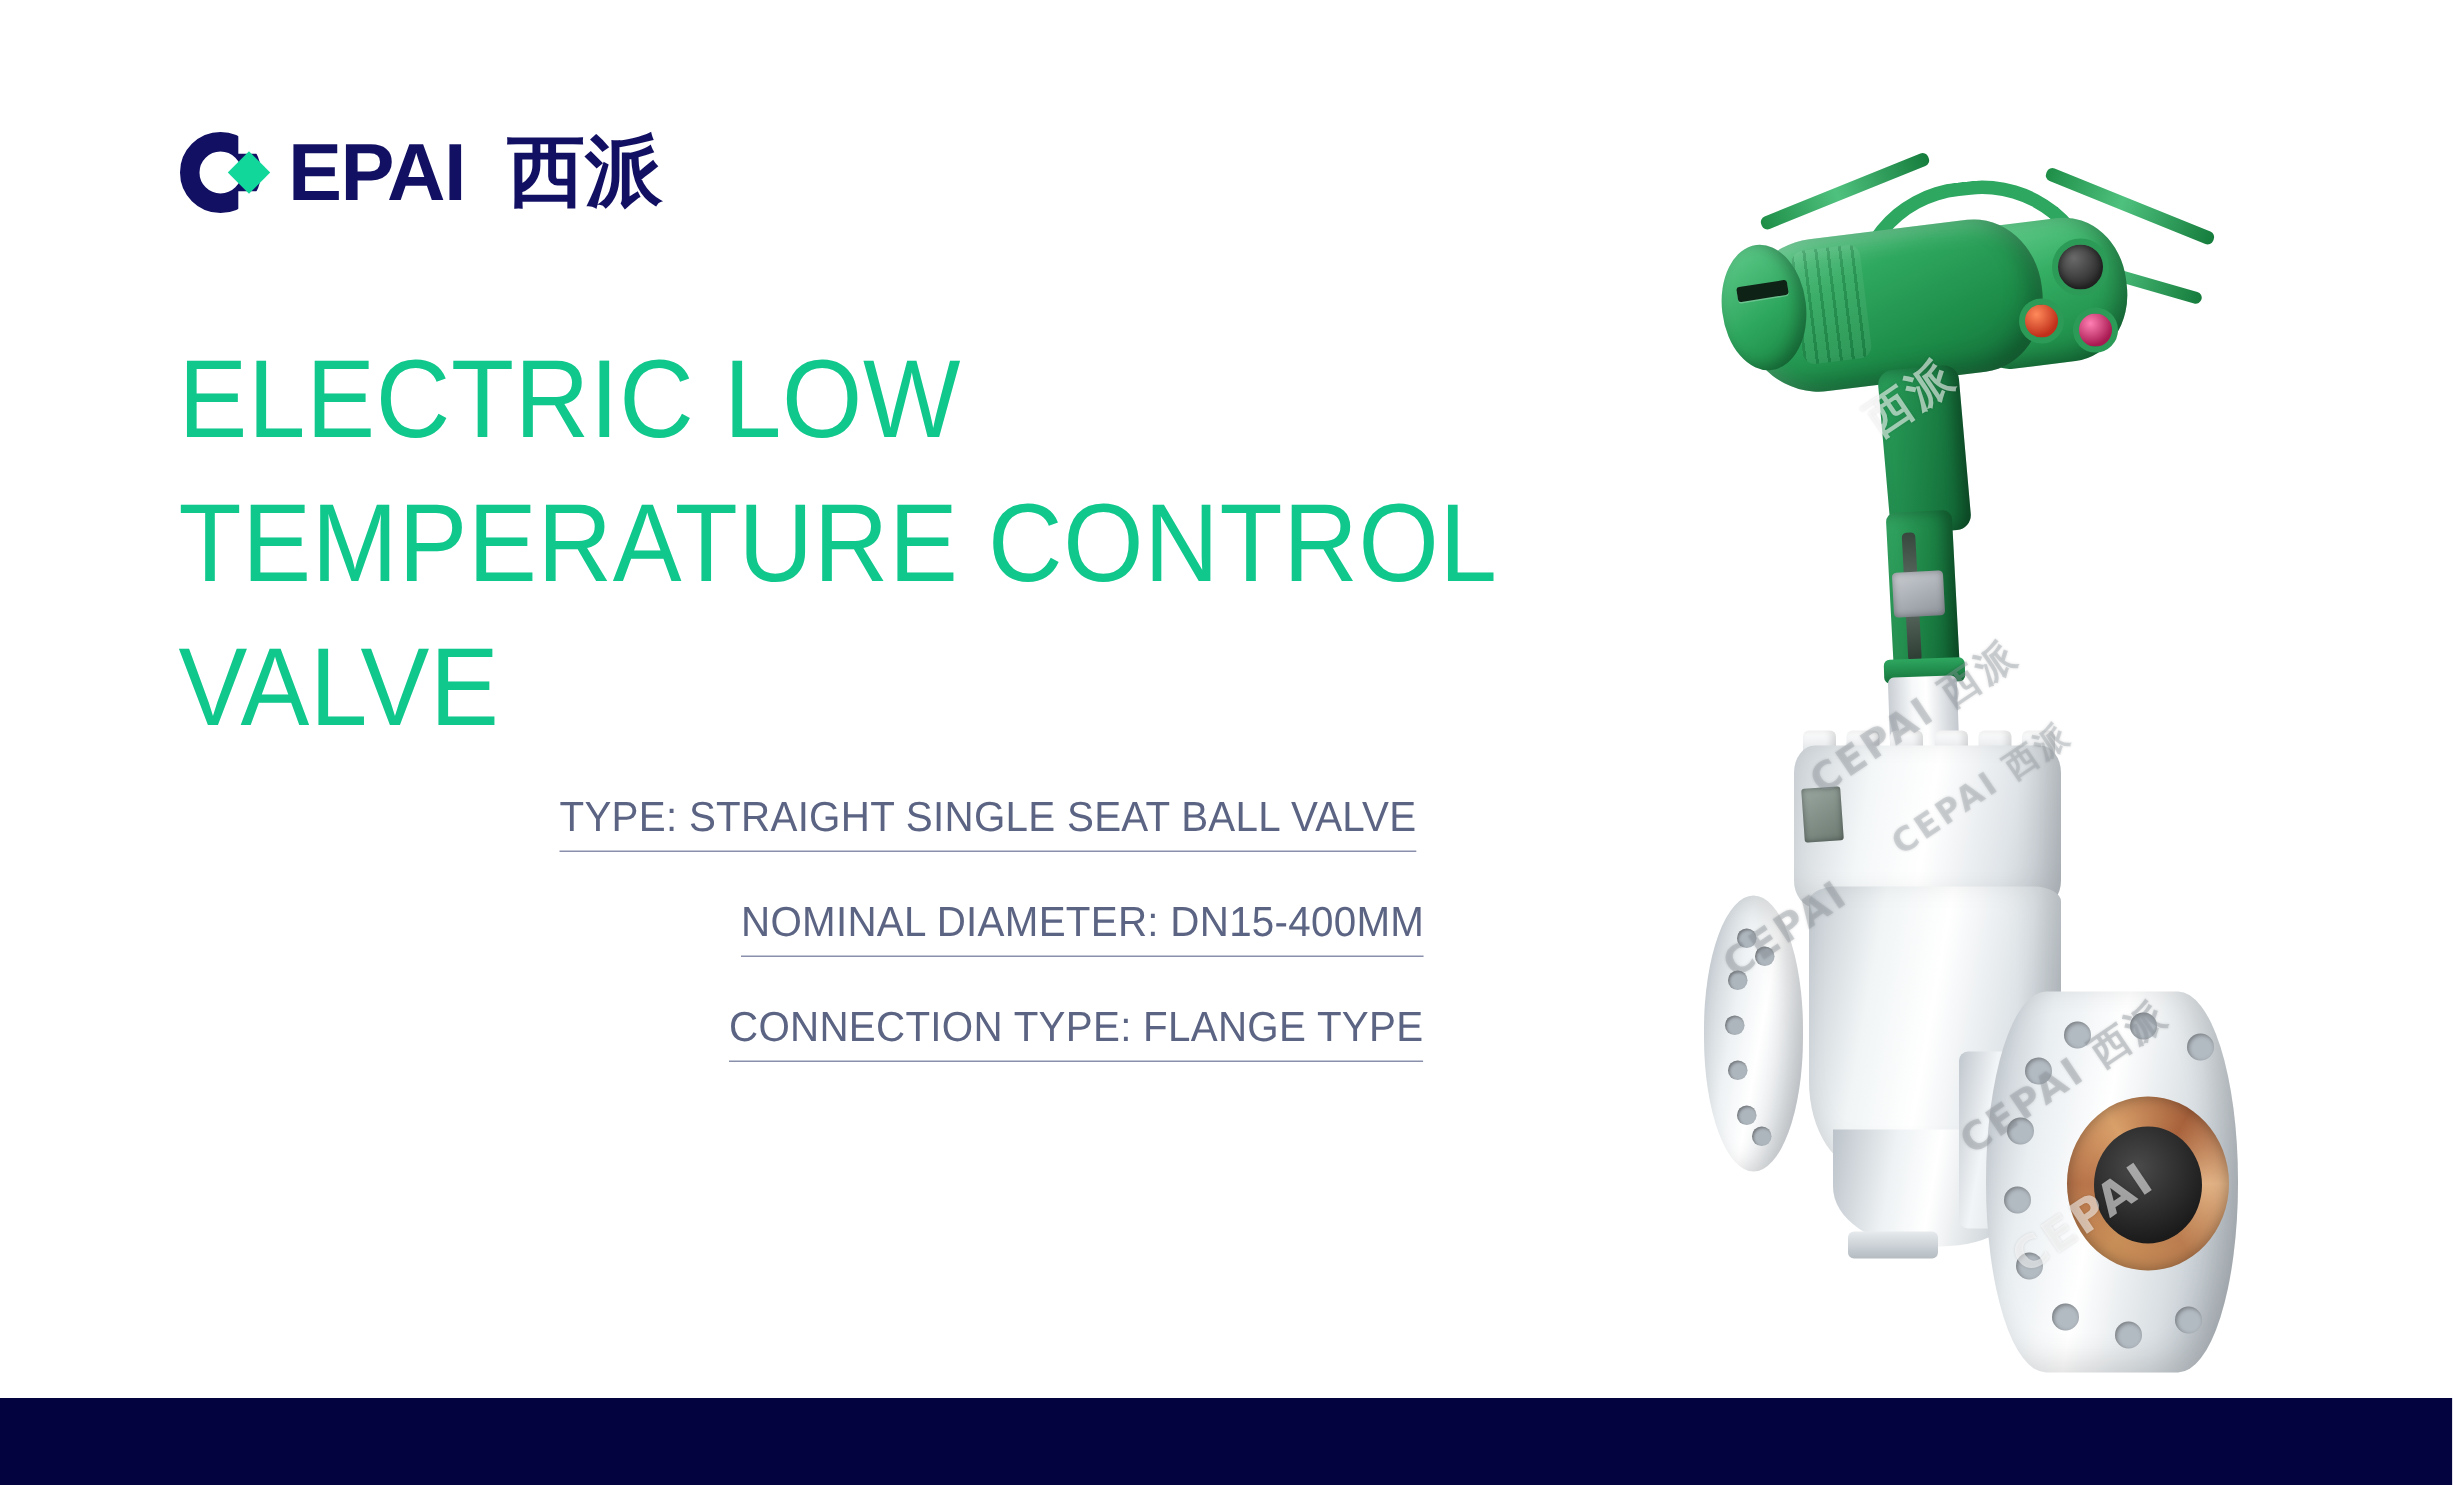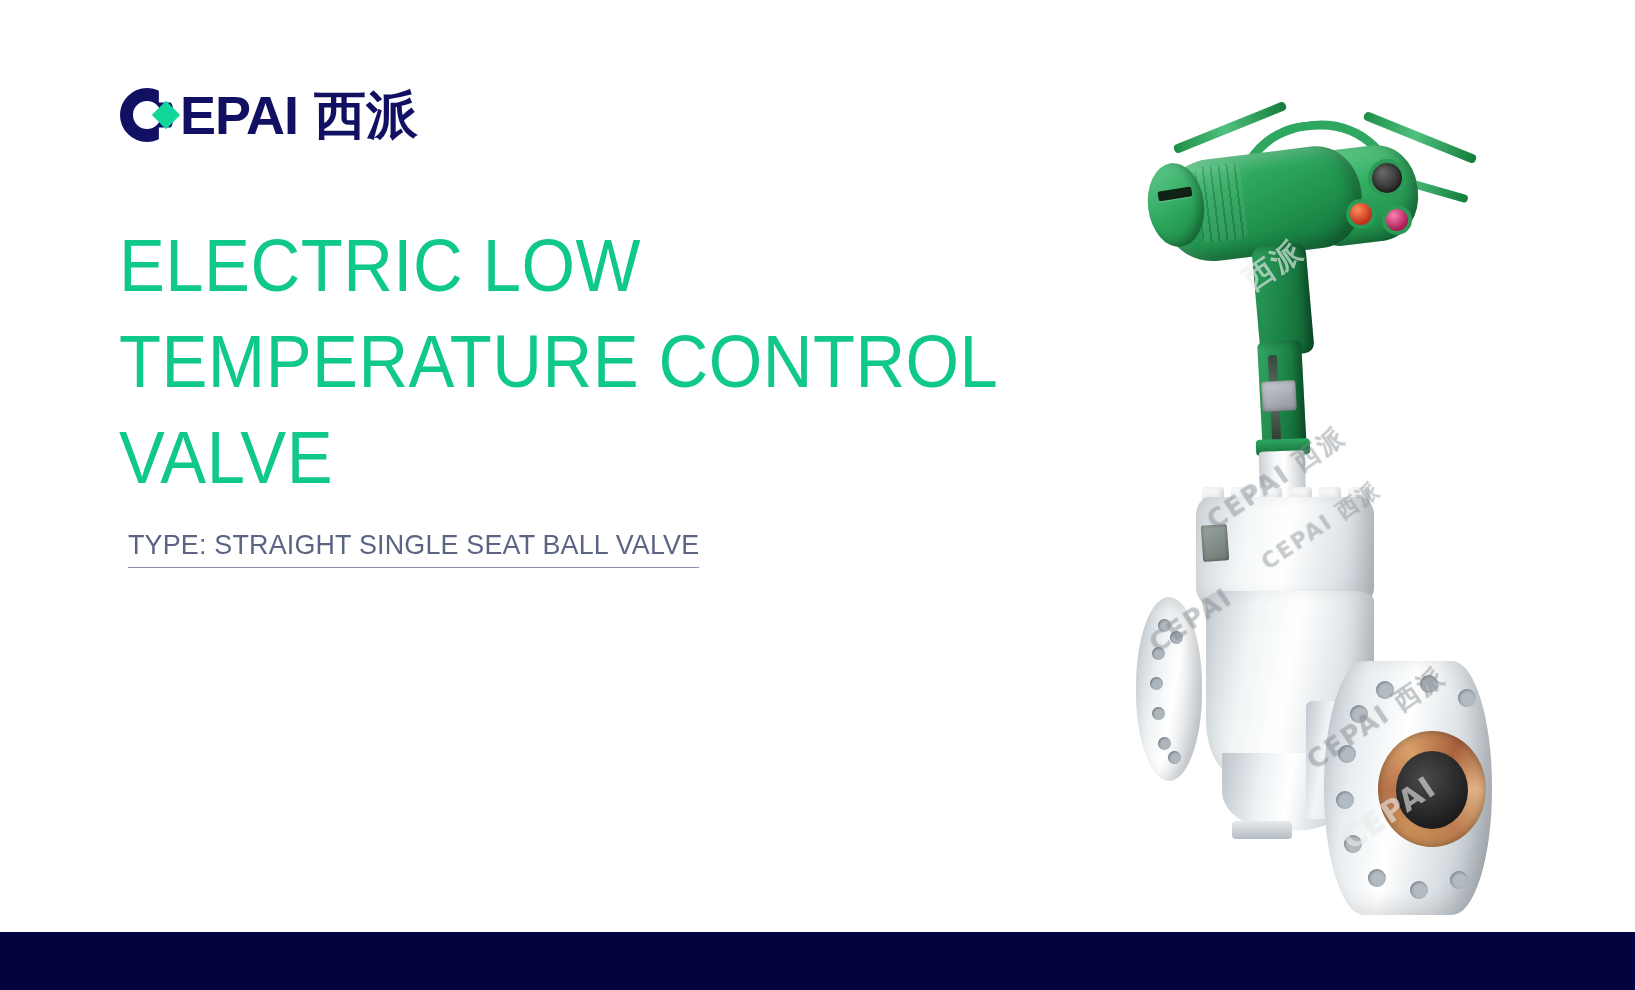--- a/index.html
+++ b/index.html
@@ -20,21 +20,21 @@
   }
 
   
   #logo {
     position: absolute;
     left: 120px;
     top: 84px;
     height: 62px;
     display: flex;
     align-items: center;
-    gap: 0px;
+    gap: 12px;
   }
   .logo-mark {
     position: relative;
     width: 62px;
     height: 58px;
     flex: 0 0 auto;
   }
   
   .logo-c {
     position: absolute;
@@ -88,23 +88,24 @@
     line-height: 96px;
     letter-spacing: 0.5px;
     transform: scaleX(0.93);
     transform-origin: left top;
     white-space: pre-line;
   }
 
   
   #specs {
     position: absolute;
-    left: 128px;
+    left: 108px;
     top: 528px;
     width: 860px;
+    text-align: right;
   }
   .spec-line {
     color: #5C6484;
     font-family: "Liberation Sans Narrow", "Liberation Sans", sans-serif;
     font-size: 28px;
     font-weight: 400;
     letter-spacing: 0.2px;
     line-height: 34px;
     margin-bottom: 30px;
     display: inline-block;
@@ -395,20 +396,26 @@
     <span class="logo-cn">西派</span>
   </div>
 
   <div id="title">ELECTRIC LOW
 TEMPERATURE CONTROL
 VALVE</div>
 
   <div id="specs">
     <div class="spec-row">
       <span class="spec-line">TYPE: STRAIGHT SINGLE SEAT BALL VALVE</span>
+    </div>
+    <div class="spec-row">
+      <span class="spec-line">NOMINAL DIAMETER: DN15-400MM</span>
+    </div>
+    <div class="spec-row">
+      <span class="spec-line">CONNECTION TYPE: FLANGE TYPE</span>
     </div>
   </div>
 
   <div id="product">
 
     <span class="pp handle-arc"></span>
     <span class="pp rod rod-a"></span>
     <span class="pp rod rod-b"></span>
     <span class="pp rod rod-c"></span>
     <span class="pp act-head"></span>

